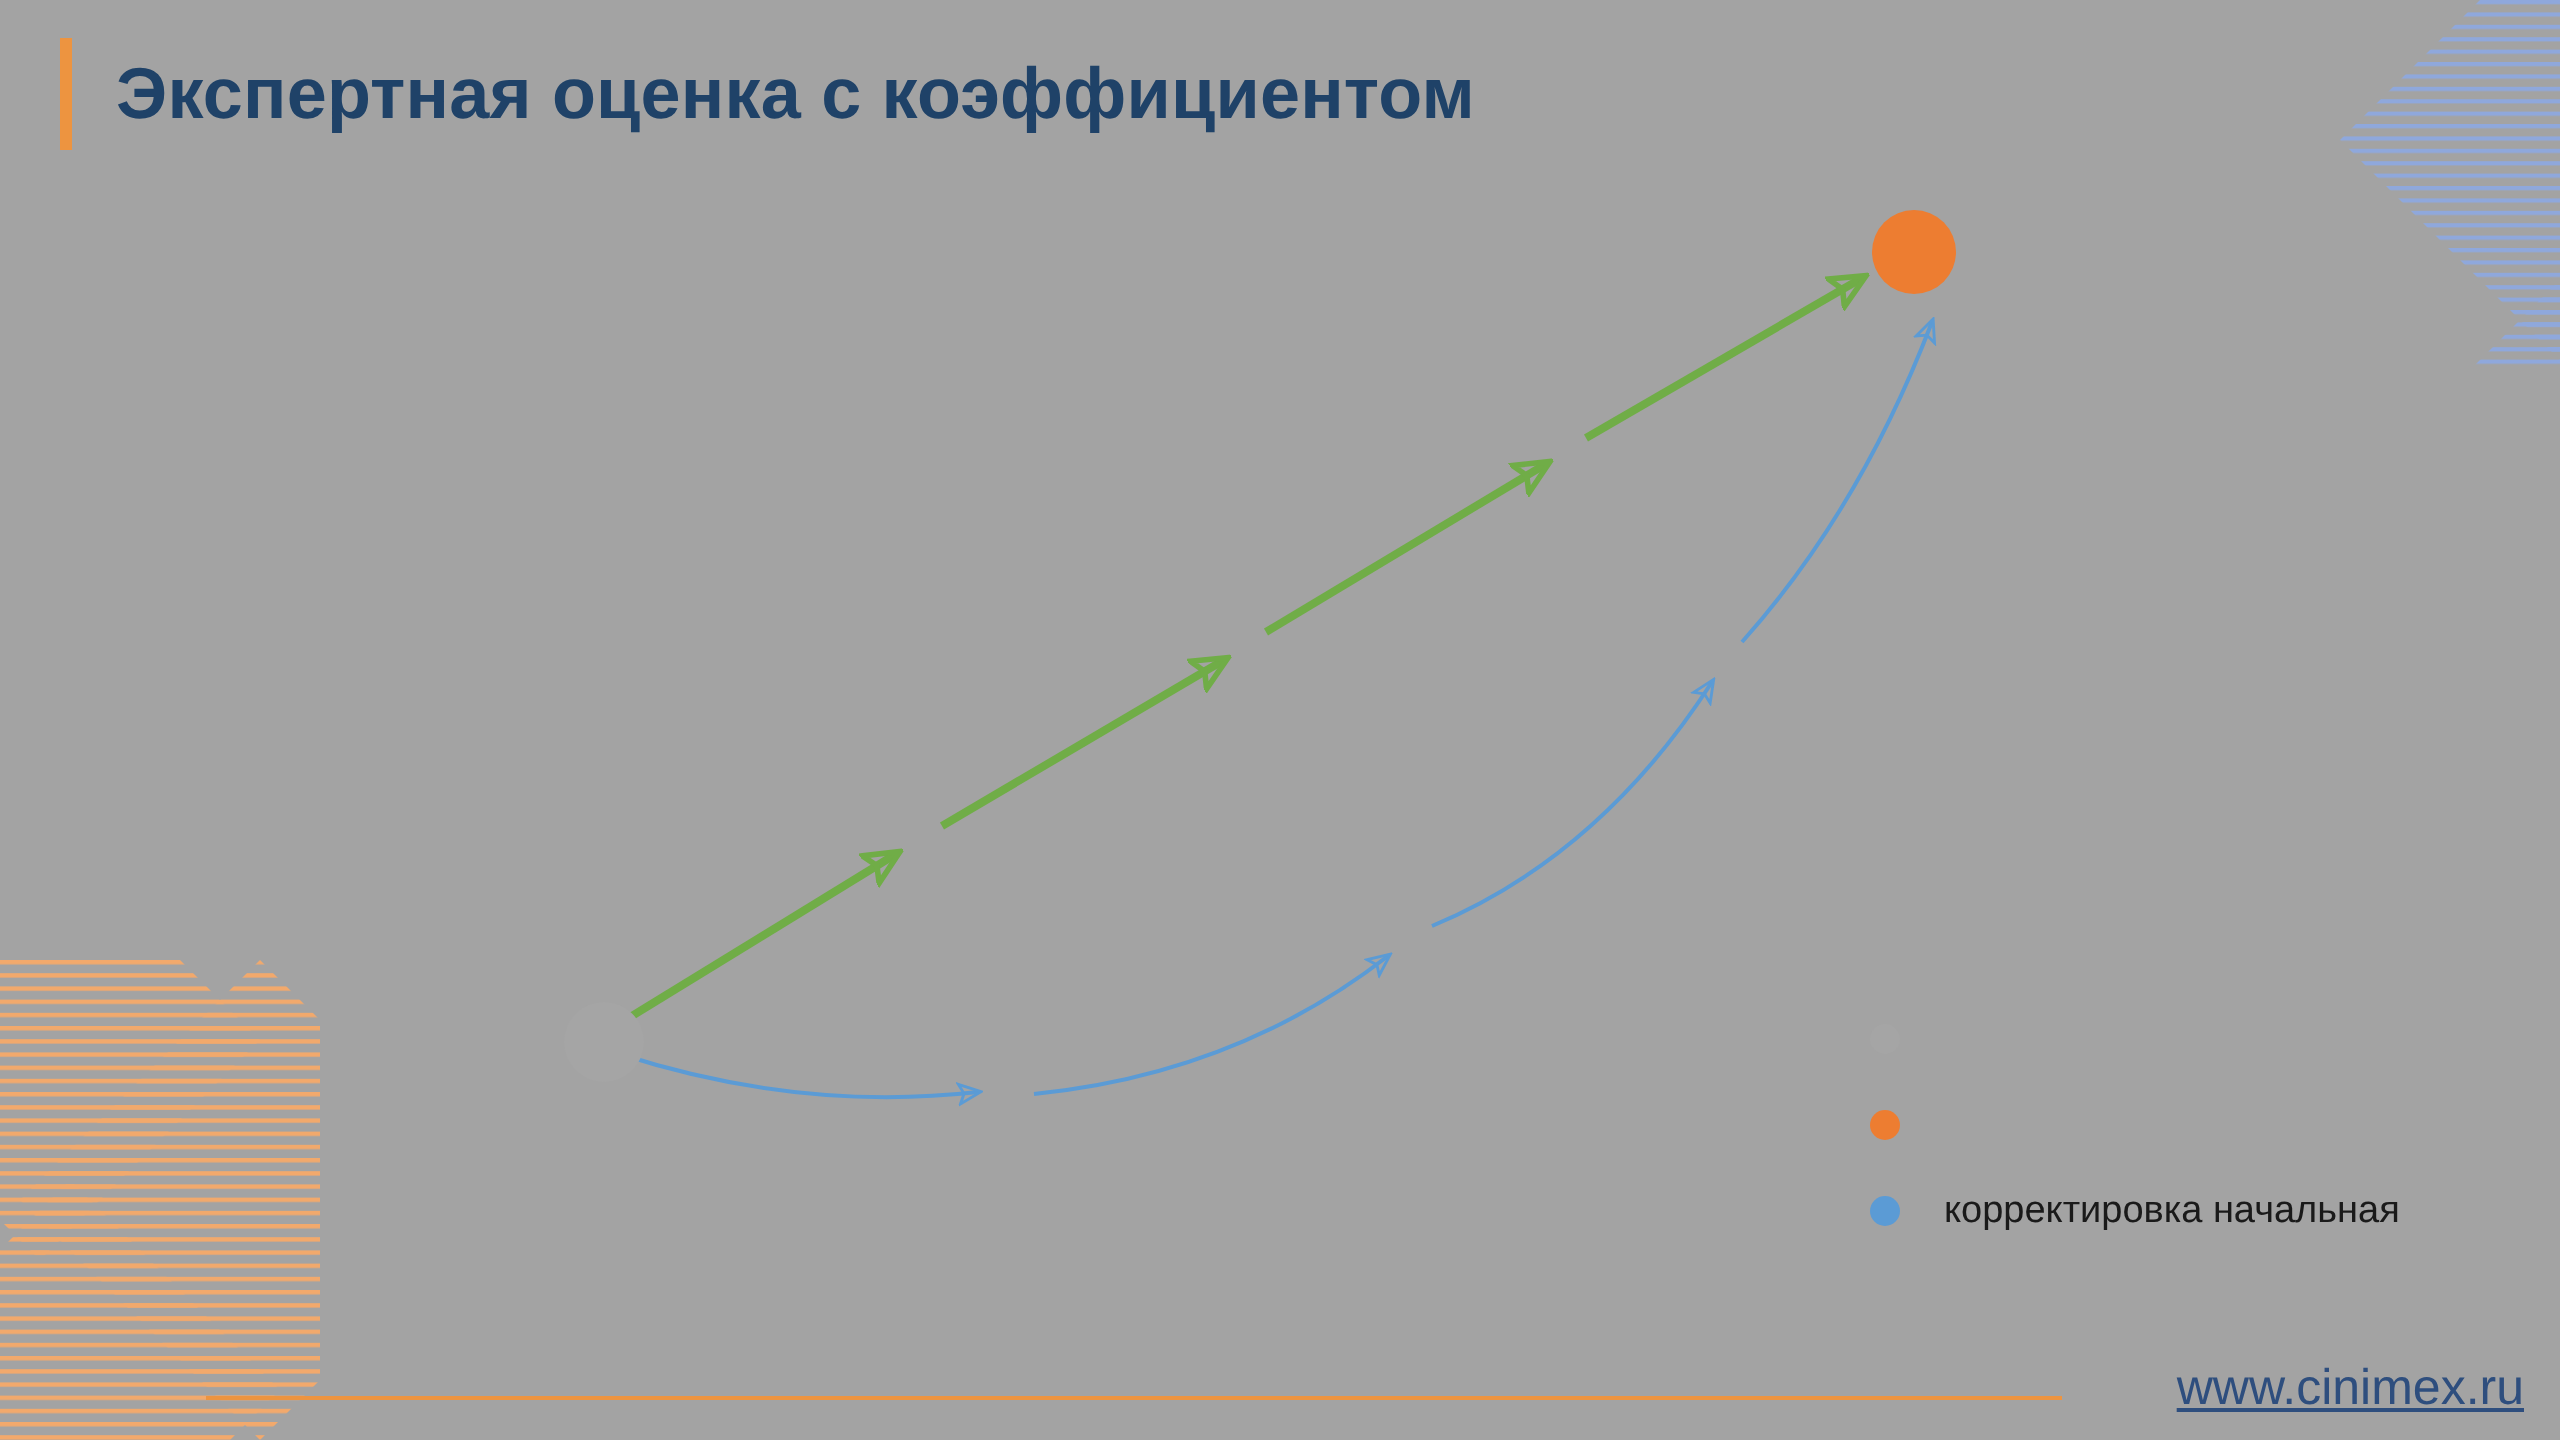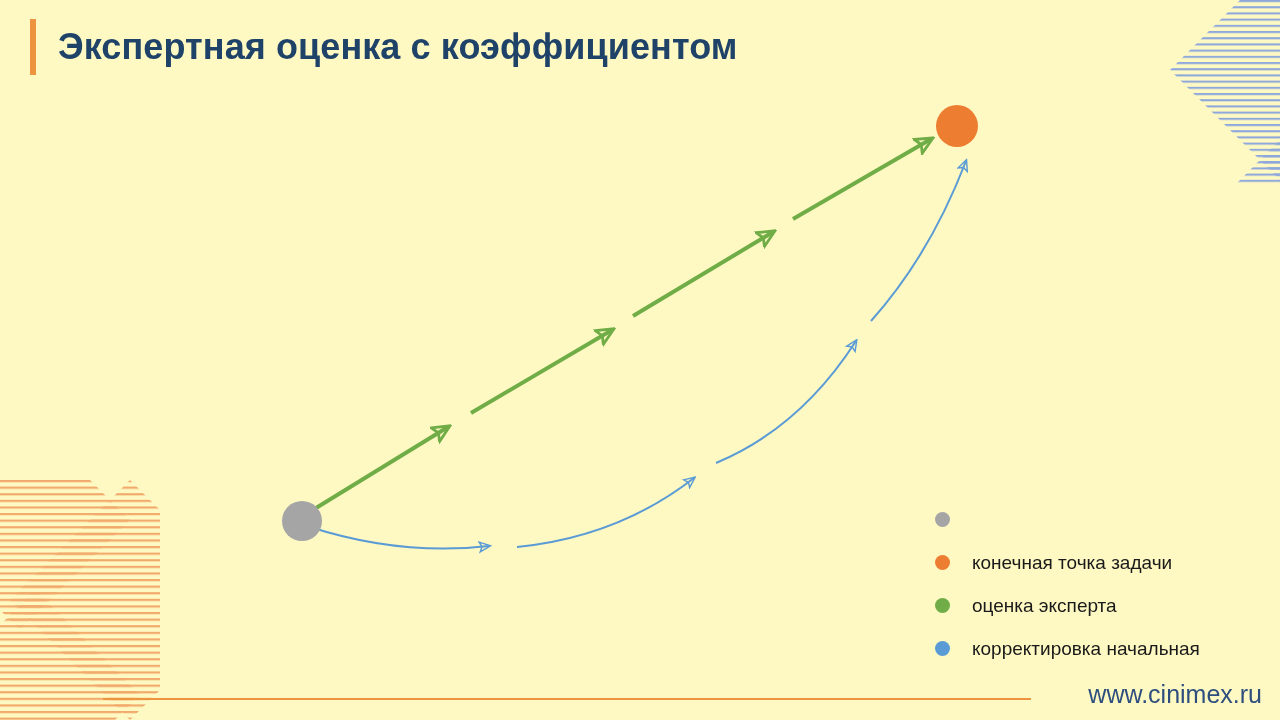--- a/index.html
+++ b/index.html
@@ -14,21 +14,21 @@
     overflow: hidden;
     position: relative;
     font-family: "Liberation Sans", sans-serif;
     -webkit-font-smoothing: antialiased;
   }
   .slide {
     position: absolute;
     inset: 0;
     width: 1280px;
     height: 720px;
-    background: #fef9c3;
+    background: #a3a3a3;
   }
 
   
   .deco {
     position: absolute;
     pointer-events: none;
   }
   .deco-tr {
     top: 0;
     right: 0;
@@ -110,20 +110,21 @@
     height: 2px;
     background: #ED9440;
   }
   .footer-url {
     position: absolute;
     right: 18px;
     top: 680px;
     font-size: 25px;
     color: #2E4E7E;
     white-space: nowrap;
+    text-decoration: underline;
   }
 </style>
 </head>
 <body>
 
 <div class="slide">
 
   <svg class="deco deco-tr" viewBox="0 0 160 185" width="160" height="185">
     <defs>
       <clipPath id="clip-tr-a">
@@ -208,25 +209,20 @@
     <circle cx="302" cy="521" r="20" fill="#A5A5A5"></circle>
     <circle cx="957" cy="126" r="21" fill="#ED7D31"></circle>
   </svg>
 
   <div class="legend">
     <div class="legend-row">
       <span class="legend-dot" style="background:#A5A5A5"></span>
     </div>
     <div class="legend-row">
       <span class="legend-dot" style="background:#ED7D31"></span>
-      <span class="legend-label">конечная точка задачи</span>
-    </div>
-    <div class="legend-row">
-      <span class="legend-dot" style="background:#70AD47"></span>
-      <span class="legend-label">оценка эксперта</span>
     </div>
     <div class="legend-row">
       <span class="legend-dot" style="background:#5B9BD5"></span>
       <span class="legend-label">корректировка начальная</span>
     </div>
   </div>
 
   <div class="footer-line"></div>
   <div class="footer-url">www.cinimex.ru</div>
 

